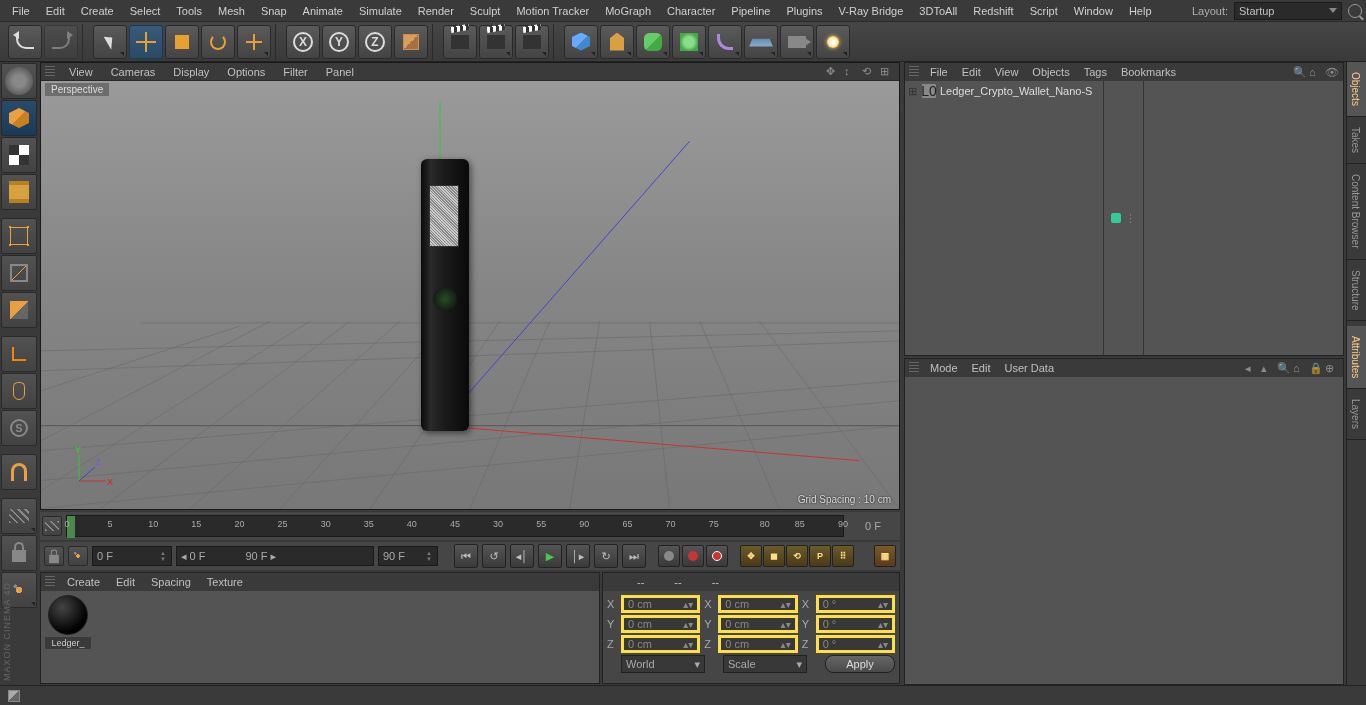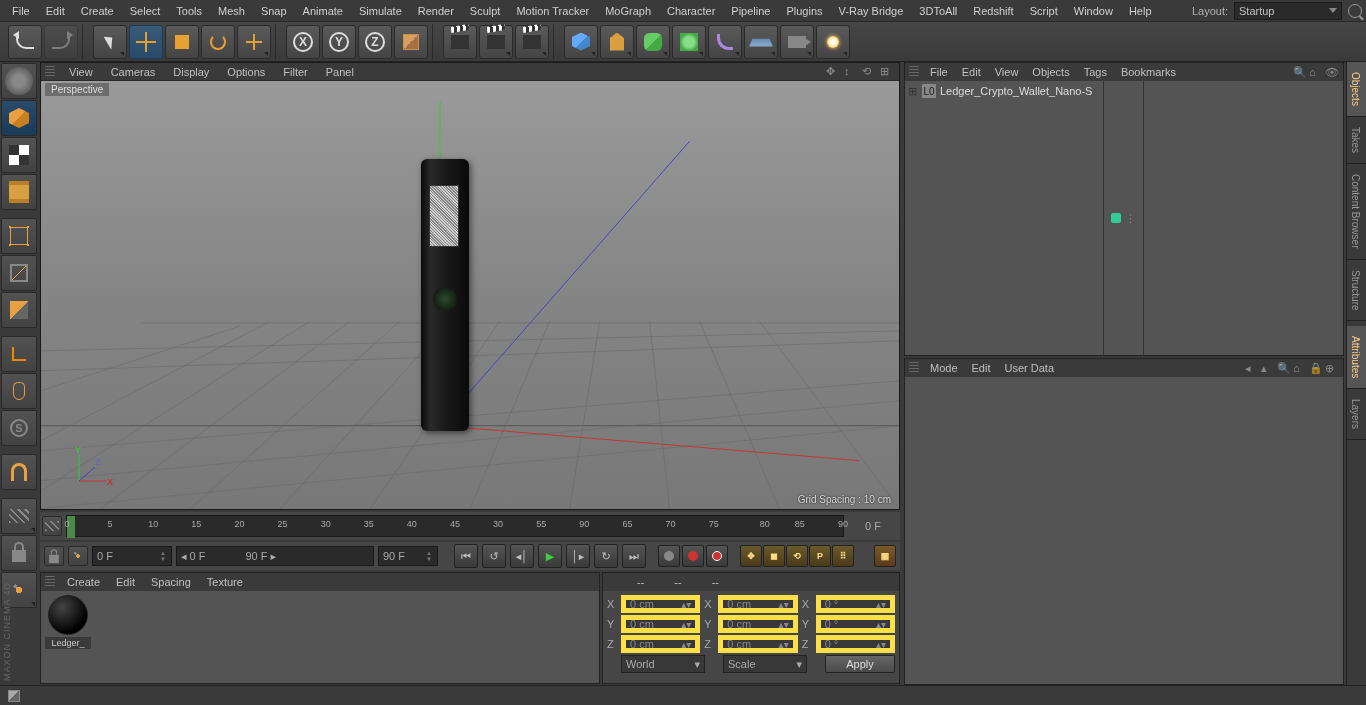--- a/index.html
+++ b/index.html
@@ -130,39 +130,39 @@
 .material-body{flex:1;background:#545454;padding:4px;display:flex;align-items:flex-start;}
 .mat-item{width:46px;text-align:center;}
 .mat-ball{width:40px;height:40px;background:radial-gradient(circle at 35% 30%,#444,#000 70%);border-radius:50%;border:1px solid #222;margin:0 auto;}
 .mat-label{font-size:9px;background:#3a3a3a;margin-top:2px;padding:1px;color:#ccc;}
 
 .coords-panel{width:298px;background:#464646;border:1px solid #222;display:flex;flex-direction:column;}
 .coords-header{height:18px;display:flex;align-items:center;padding:0 4px;background:#3a3a3a;gap:30px;}
 .coords-body{flex:1;padding:4px;display:flex;flex-direction:column;gap:2px;}
 .coord-row{display:flex;gap:4px;align-items:center;}
 .coord-label{width:10px;color:#aaa;}
-.coord-field{flex:1;height:18px;background:#383838;border:5px solid #fde047;color:#888;padding:0 4px;display:flex;align-items:center;justify-content:space-between;font-size:10px;}
+.coord-field{flex:1;height:18px;background:#383838;border:3px solid #fde047;color:#888;padding:0 4px;display:flex;align-items:center;justify-content:space-between;font-size:10px;}
 .coord-select{flex:1;height:18px;background:#383838;border:1px solid #222;color:#aaa;padding:0 4px;display:flex;align-items:center;justify-content:space-between;}
-.apply-btn{width:70px;height:18px;background:linear-gradient(#666,#4a4a4a);border:1px solid #222;border-radius:2px;color:#ddd;display:flex;align-items:center;justify-content:center;cursor:pointer;}
+.apply-btn{width:70px;height:18px;background:linear-gradient(#666,#4a4a4a);border:1px solid #222;border-radius:8px;color:#ddd;display:flex;align-items:center;justify-content:center;cursor:pointer;}
 
 
 .right-panels{width:464px;display:flex;background:#3a3a3a;}
 .right-main{flex:1;display:flex;flex-direction:column;gap:2px;padding:0 2px;}
 .panel{background:#464646;border:1px solid #222;display:flex;flex-direction:column;}
 .panel-menubar{height:18px;background:#3a3a3a;display:flex;align-items:center;padding:0 4px;}
 .panel-menubar .grip{width:10px;height:12px;background:repeating-linear-gradient(#666 0 1px,transparent 1px 3px);margin-right:4px;}
 .panel-menubar .pm{padding:2px 7px;cursor:pointer;}
 .panel-menubar .sp{flex:1;}
 .panel-menubar .picon{width:12px;height:12px;margin:0 2px;opacity:0.6;cursor:pointer;}
 .object-manager{height:294px;}
 .om-body{flex:1;background:#545454;display:flex;}
 .om-tree{flex:1;padding:2px;}
 .om-row{display:flex;align-items:center;gap:4px;padding:1px;}
 .om-expand{width:10px;color:#333;cursor:pointer;}
-.om-icon{width:14px;height:14px;background:#888;display:flex;align-items:center;justify-content:center;font-size:10px;color:#222;border-radius:1px;}
+.om-icon{width:14px;height:14px;background:#888;display:flex;align-items:center;justify-content:center;font-size:14px;color:#222;border-radius:1px;}
 .om-name{color:#ddd;}
 .om-cols{width:40px;border-left:1px solid #333;display:flex;align-items:center;justify-content:center;gap:4px;}
 .om-dot{width:10px;height:10px;background:#3c9;border-radius:2px;}
 .om-dots{color:#888;}
 .om-tagcol{width:200px;border-left:1px solid #333;}
 
 .attributes{flex:1;}
 .attr-body{flex:1;background:#545454;}
 
 .right-tabs{width:20px;background:#3a3a3a;display:flex;flex-direction:column;border-left:1px solid #222;}

